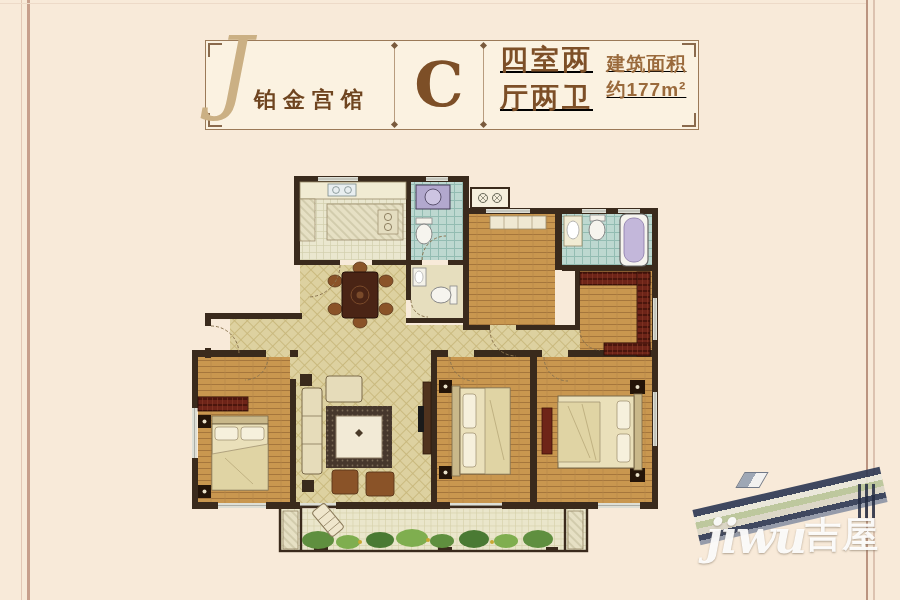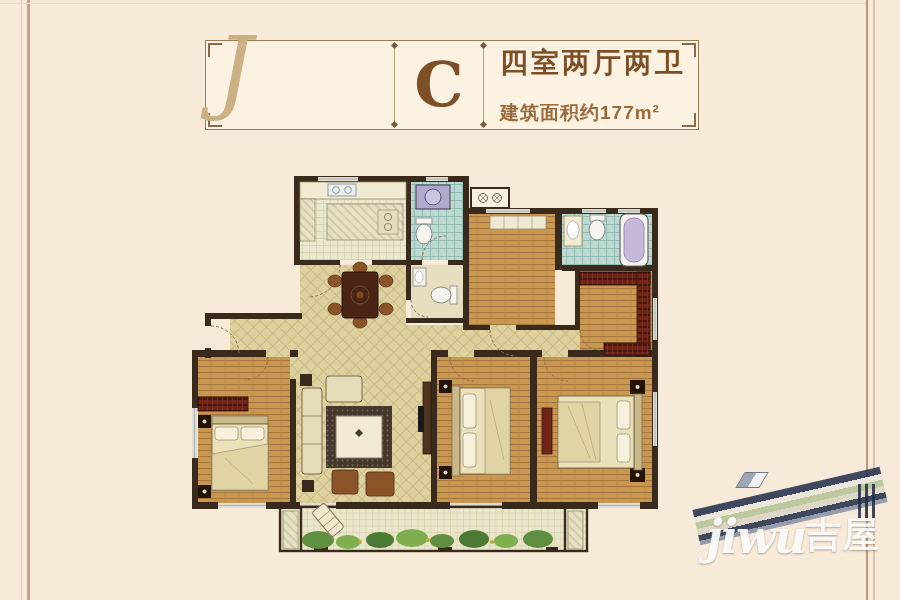--- a/index.html
+++ b/index.html
@@ -12,31 +12,31 @@
   .hdr{position:absolute;left:205px;top:40px;width:492px;height:88px;
        background:#fbf2e1;border:1px solid #9b7a58;display:flex;}
   .hdr .corner{position:absolute;width:12px;height:12px;}
   .hdr .c-tl{left:2px;top:2px;border-left:2px solid #8a6a4c;border-top:2px solid #8a6a4c;}
   .hdr .c-tr{right:2px;top:2px;border-right:2px solid #8a6a4c;border-top:2px solid #8a6a4c;}
   .hdr .c-bl{left:2px;bottom:2px;border-left:2px solid #8a6a4c;border-bottom:2px solid #8a6a4c;}
   .hdr .c-br{right:2px;bottom:2px;border-right:2px solid #8a6a4c;border-bottom:2px solid #8a6a4c;}
   .sec{position:relative;height:100%;}
   .sec-logo{width:188px;}
   .sec-letter{width:88px;display:flex;align-items:center;justify-content:center;}
-  .sec-info{flex:1;display:flex;flex-direction:column;justify-content:center;padding-left:16px;}
+  .sec-info{flex:1;display:flex;flex-direction:row;justify-content:center;padding-left:16px;text-decoration:underline;}
   .divider{width:1px;height:76px;align-self:center;background:#b89c7e;position:relative;}
   .divider i{position:absolute;left:-2px;width:5px;height:5px;background:#7a5a3c;transform:rotate(45deg);}
   .divider i.top{top:-4px;} .divider i.bot{bottom:-4px;}
   .logo-j{position:absolute;left:10px;top:-16px;font-family:"DejaVu Serif","Liberation Serif",serif;
           font-style:italic;font-size:92px;color:#cbb084;line-height:1;}
   .logo-name{position:absolute;left:48px;bottom:14px;font-family:"DejaVu Serif","Liberation Serif",serif;
           font-weight:bold;font-size:22px;letter-spacing:7px;color:#6f4520;white-space:nowrap;}
   .unit-letter{font-family:"DejaVu Serif","Liberation Serif",serif;font-size:62px;font-weight:600;color:#7d4f27;line-height:1;}
   .unit-layout{font-size:28px;font-weight:bold;color:#7d4f27;letter-spacing:3px;}
-  .unit-area{font-size:19px;font-weight:bold;color:#9a6a3c;margin-top:18px;letter-spacing:1px;}
+  .unit-area{font-size:19px;font-weight:bold;color:#9a6a3c;margin-top:10px;letter-spacing:1px;}
 
   
   .plan{position:absolute;left:190px;top:168px;width:470px;height:390px;}
 
   
   .wm{position:absolute;left:692px;top:466px;width:200px;height:110px;}
   .wm-road{position:absolute;left:2px;top:22px;width:192px;height:36px;transform:rotate(-13deg);
            background:linear-gradient(180deg,#2b3652 0 20%,#e9e7da 20% 36%,#b7c497 36% 54%,#d9d5c5 54% 72%,#2b3652 72% 88%,#8b93a5 88% 100%);
            opacity:.9;}
   .wm-cube{position:absolute;left:48px;top:6px;width:22px;height:14px;transform:skewX(-30deg);
@@ -61,20 +61,21 @@
   <div class="hline" style="top:3px;width:866px;background:#eddac8;"></div>
 
   <div class="hdr">
     <span class="corner c-tl"></span>
     <span class="corner c-tr"></span>
     <span class="corner c-bl"></span>
     <span class="corner c-br"></span>
 
     <div class="sec sec-logo">
       <span class="logo-j">J</span>
+      <span class="logo-name">铂金宫馆</span>
     </div>
 
     <div class="divider">
         <i class="top"></i>
         <i class="bot"></i>
       </div>
 
     <div class="sec sec-letter">
       <span class="unit-letter">C</span>
     </div>

